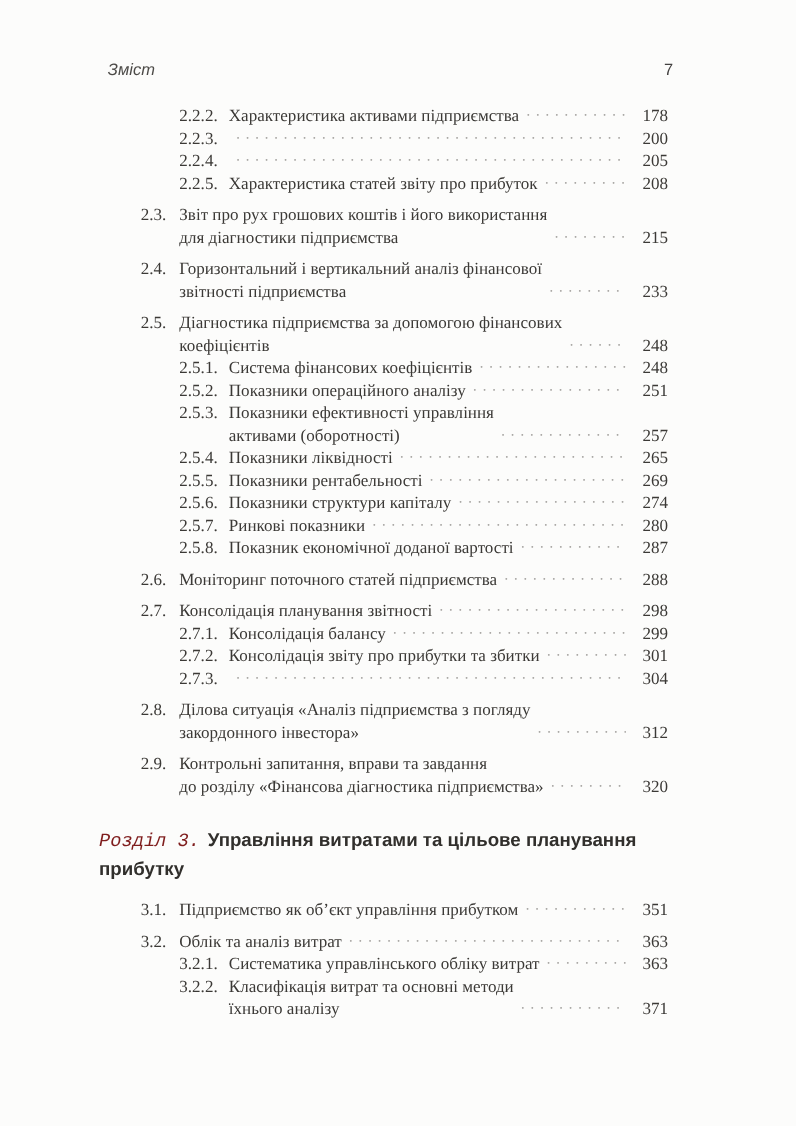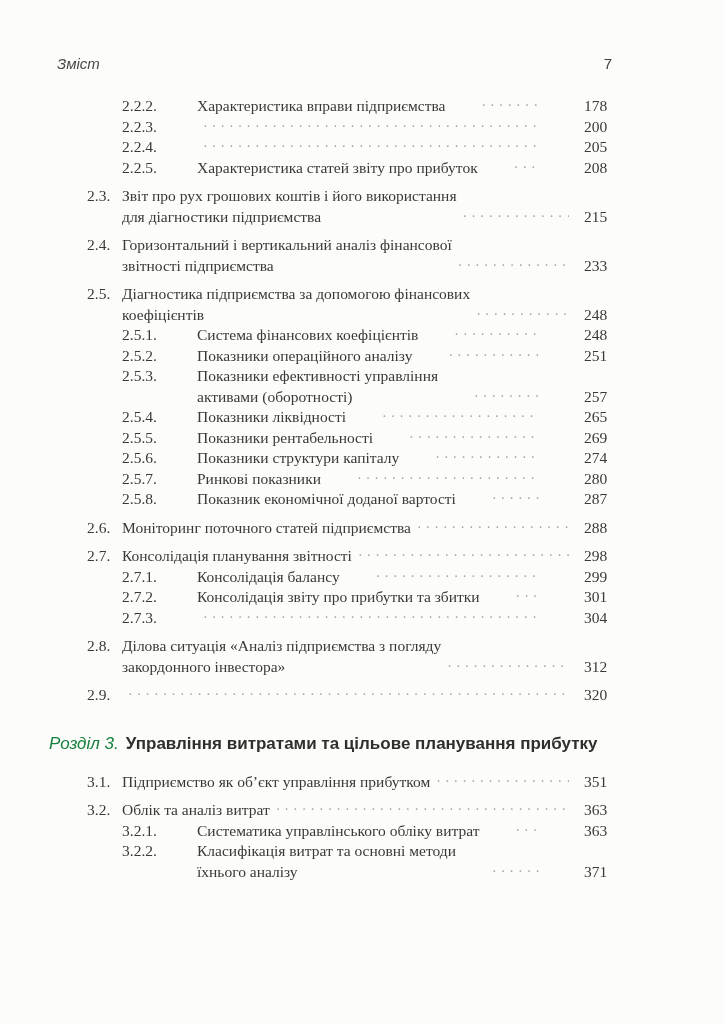--- a/index.html
+++ b/index.html
@@ -1,21 +1,21 @@
 <!DOCTYPE html>
 <html lang="uk"><head>
 <meta charset="utf-8">
 <style>
   html, body { margin: 0; padding: 0; background: #ffffff; }
   .page {
     position: relative;
     width: 724px;
     height: 1024px;
     box-sizing: border-box;
-    padding: 54px 112px 0 49px;
+    padding: 54px 112px 0 90px;
     background: #fcfcfb;
     font-family: "Liberation Serif", "DejaVu Serif", serif;
     color: #3b3936;
     overflow: hidden;
   }
   
   .running-header {
     display: flex;
     justify-content: space-between;
     align-items: baseline;
@@ -30,21 +30,21 @@
   .hdr-page  { color: #434140; }
 
   
   .row {
     display: flex;
     align-items: flex-start;
     font-size: 15.5px;
     line-height: 20.5px;
   }
   .row.l1 { padding-left: 38px; margin-top: 8px; }
-  .row.l2 { padding-left: 73px; gap: 30px; }
+  .row.l2 { padding-left: 73px; }
   .row.first { margin-top: 0; }
   .num   { flex: none; }
   .l1 .num { width: 35px; }
   .l2 .num { width: 45px; }
   .title { flex: 0 1 auto; white-space: pre-line; }
   .leader {
     flex: 1 1 14px;
     min-width: 14px;
     align-self: flex-end;
     overflow: hidden;
@@ -64,35 +64,35 @@
   }
 
   
   .chapter {
     margin: 26px 0 16px 0;
     font-family: "Liberation Sans", "DejaVu Sans", sans-serif;
     font-size: 17px;
     line-height: 24px;
     color: #312f2c;
   }
-  .ch-label { font-style: italic; font-weight: 400; margin-right: 7px; color: #15803d; }
+  .ch-label { font-style: italic; font-weight: 400; margin-right: 7px; color: #7f1d1d; font-family: Liberation Mono, monospace; }
   .ch-title { font-weight: 700; }
 </style>
 </head>
 <body>
 
 <div class="page">
   <div class="running-header">
     <span class="hdr-title">Зміст</span>
     <span class="hdr-page">7</span>
   </div>
   <div class="toc" id="toc">
       <div class="row l2 first">
         <span class="num">2.2.2.</span>
-        <span class="title">Характеристика вправи підприємства</span>
+        <span class="title">Характеристика активами підприємства</span>
         <span class="leader" aria-hidden="true">························································································································</span>
         <span class="pg">178</span>
       </div>
       <div class="row l2">
         <span class="num">2.2.3.</span>
         <span class="leader" aria-hidden="true">························································································································</span>
         <span class="pg">200</span>
       </div>
       <div class="row l2">
         <span class="num">2.2.4.</span>
@@ -206,20 +206,22 @@
       </div>
       <div class="row l1">
         <span class="num">2.8.</span>
         <span class="title">Ділова ситуація «Аналіз підприємства з погляду
 закордонного інвестора»</span>
         <span class="leader" aria-hidden="true">························································································································</span>
         <span class="pg">312</span>
       </div>
       <div class="row l1">
         <span class="num">2.9.</span>
+        <span class="title">Контрольні запитання, вправи та завдання
+до розділу «Фінансова діагностика підприємства»</span>
         <span class="leader" aria-hidden="true">························································································································</span>
         <span class="pg">320</span>
       </div>
       <div class="chapter"><span class="ch-label">Розділ 3.</span><span class="ch-title">Управління витратами та цільове планування прибутку</span></div>
       <div class="row l1">
         <span class="num">3.1.</span>
         <span class="title">Підприємство як об’єкт управління прибутком</span>
         <span class="leader" aria-hidden="true">························································································································</span>
         <span class="pg">351</span>
       </div>

